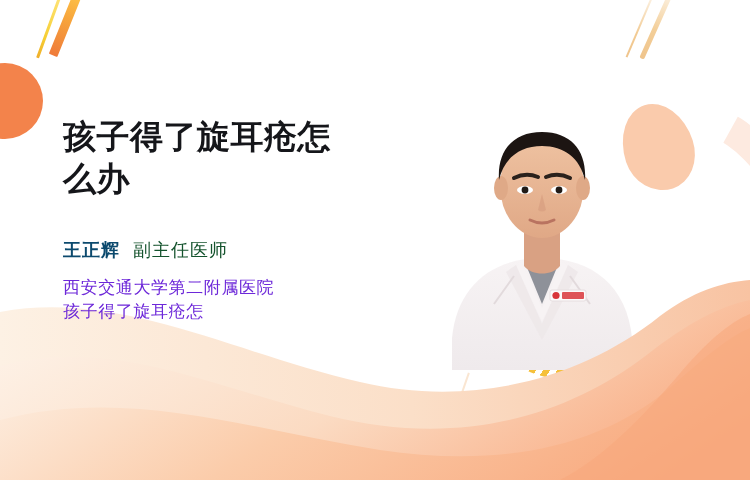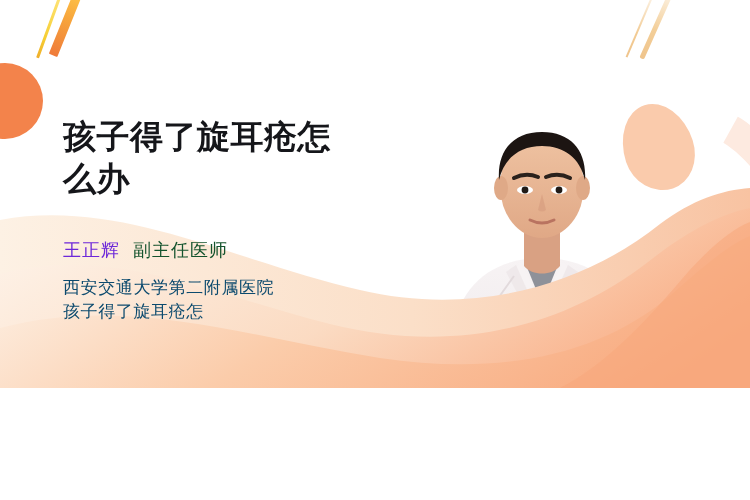--- a/index.html
+++ b/index.html
@@ -7,21 +7,21 @@
     padding: 0;
     background: #ffffff;
   }
   body {
     font-family: "DejaVu Sans", "Liberation Sans", sans-serif;
   }
 
   #card {
     position: relative;
     width: 750px;
-    height: 388px;
+    height: 480px;
     overflow: hidden;
     background: #ffffff;
   }
 
   
   .deco {
     position: absolute;
     pointer-events: none;
   }
 
@@ -165,35 +165,35 @@
     white-space: pre-line;
   }
   .doctor-line {
     margin-top: 38px;
     display: flex;
     align-items: baseline;
     gap: 13px;
   }
   .doc-name {
     font-size: 18px;
-    font-weight: normal;
-    color: #6d28d9;
+    font-weight: bold;
+    color: #0c4a6e;
     letter-spacing: 1px;
   }
   .doc-title {
     font-size: 18px;
     font-weight: normal;
     color: #14532d;
     letter-spacing: 1px;
   }
   .affiliation {
     margin-top: 13px;
     font-size: 17px;
     line-height: 1.45;
-    color: #0c4a6e;
+    color: #6d28d9;
     letter-spacing: 0.6px;
   }
   .affiliation div { white-space: nowrap; }
 </style>
 </head>
 <body>
 
 <div id="card">
 
   <div class="deco stroke-tl-yellow"></div>

